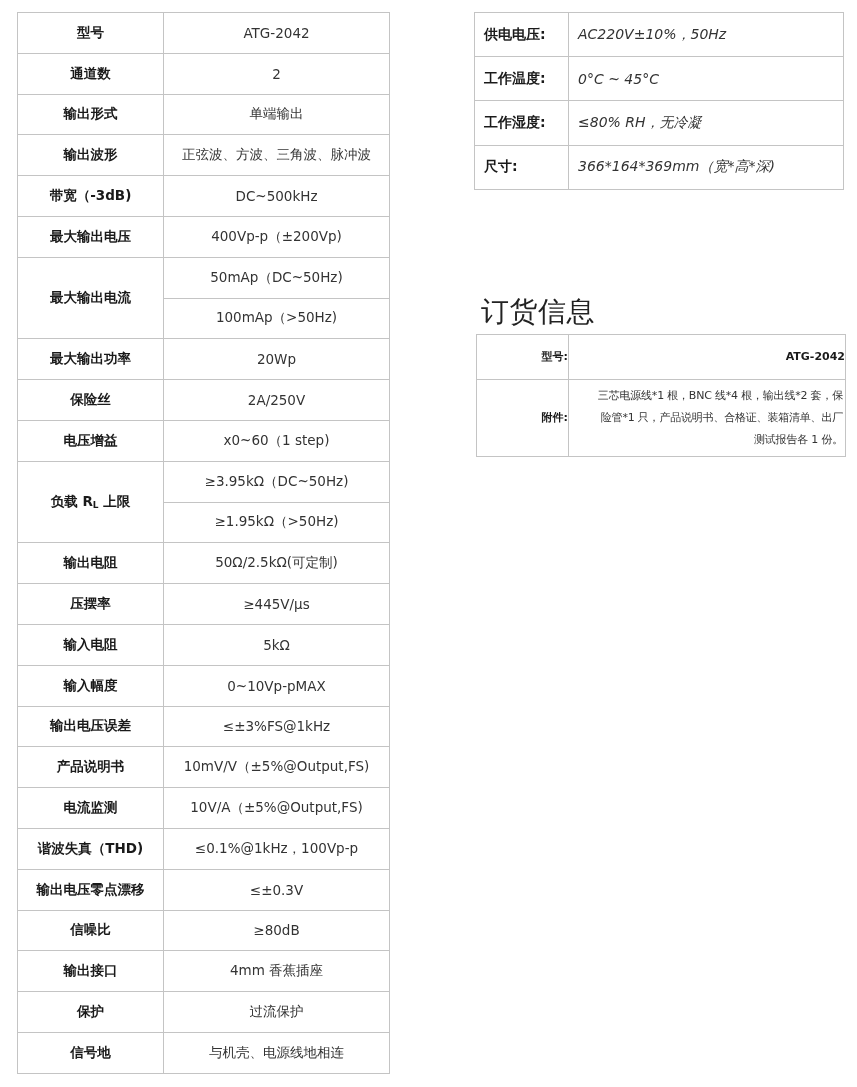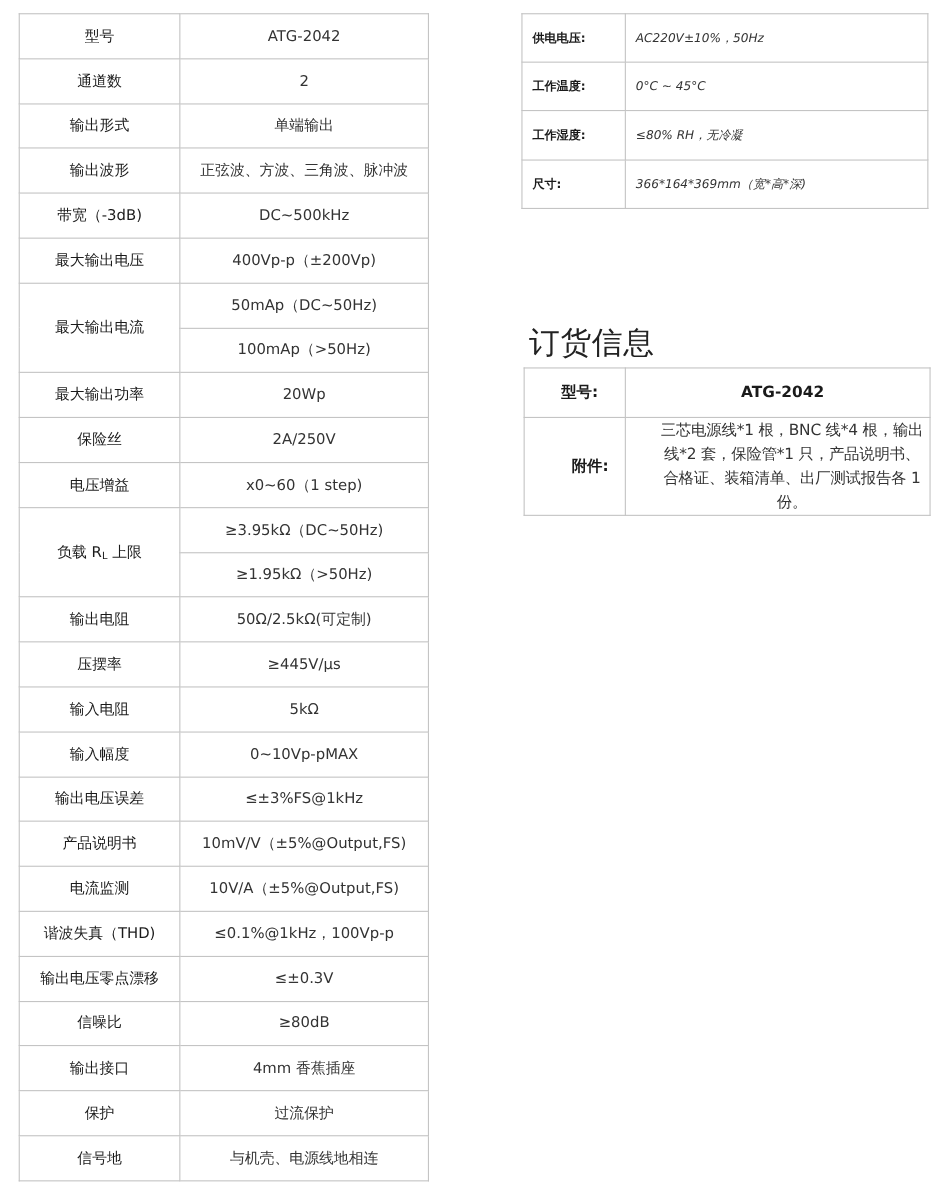--- a/index.html
+++ b/index.html
@@ -33,41 +33,41 @@
       width: 372px;
     }
     #spec-left col.c1 { width: 146px; }
     #spec-left col.c2 { width: 226px; }
     #spec-left td {
       height: 39.8px;
       text-align: center;
       font-size: 13.5px;
     }
     #spec-left td.lbl {
-      font-weight: normal;
+      font-weight: bold;
       color: #1a1a1a;
     }
     #spec-left td.val {
       color: #333333;
     }
     sub.rl {
       font-size: 9px;
       vertical-align: -2px;
     }
     
     #spec-right {
       left: 474px;
       top: 12px;
       width: 369px;
     }
     #spec-right col.c1 { width: 94px; }
     #spec-right col.c2 { width: 275px; }
     #spec-right td {
       height: 43.2px;
-      font-size: 11px;
+      font-size: 14px;
       text-align: left;
       padding-left: 9px;
     }
     #spec-right td.lbl {
       font-weight: bold;
       color: #1a1a1a;
     }
     #spec-right td.val {
       color: #333333;
       font-style: italic;
@@ -85,22 +85,22 @@
     }
     
     #order-table {
       left: 476px;
       top: 334px;
       width: 369px;
     }
     #order-table col.c1 { width: 92px; }
     #order-table col.c2 { width: 277px; }
     #order-table td {
-      font-size: 14px;
-      text-align: center;
+      font-size: 11px;
+      text-align: right;
       padding-left: 9px;
     }
     #order-table tr.r1 td, #order-table tr.r2 td { height: 43.5px; }
     #order-table tr.r3 td { height: 76px; padding-left: 28px; }
     #order-table td.lbl {
       font-weight: bold;
       color: #1a1a1a;
     }
     #order-table td.val {
       color: #333333;

